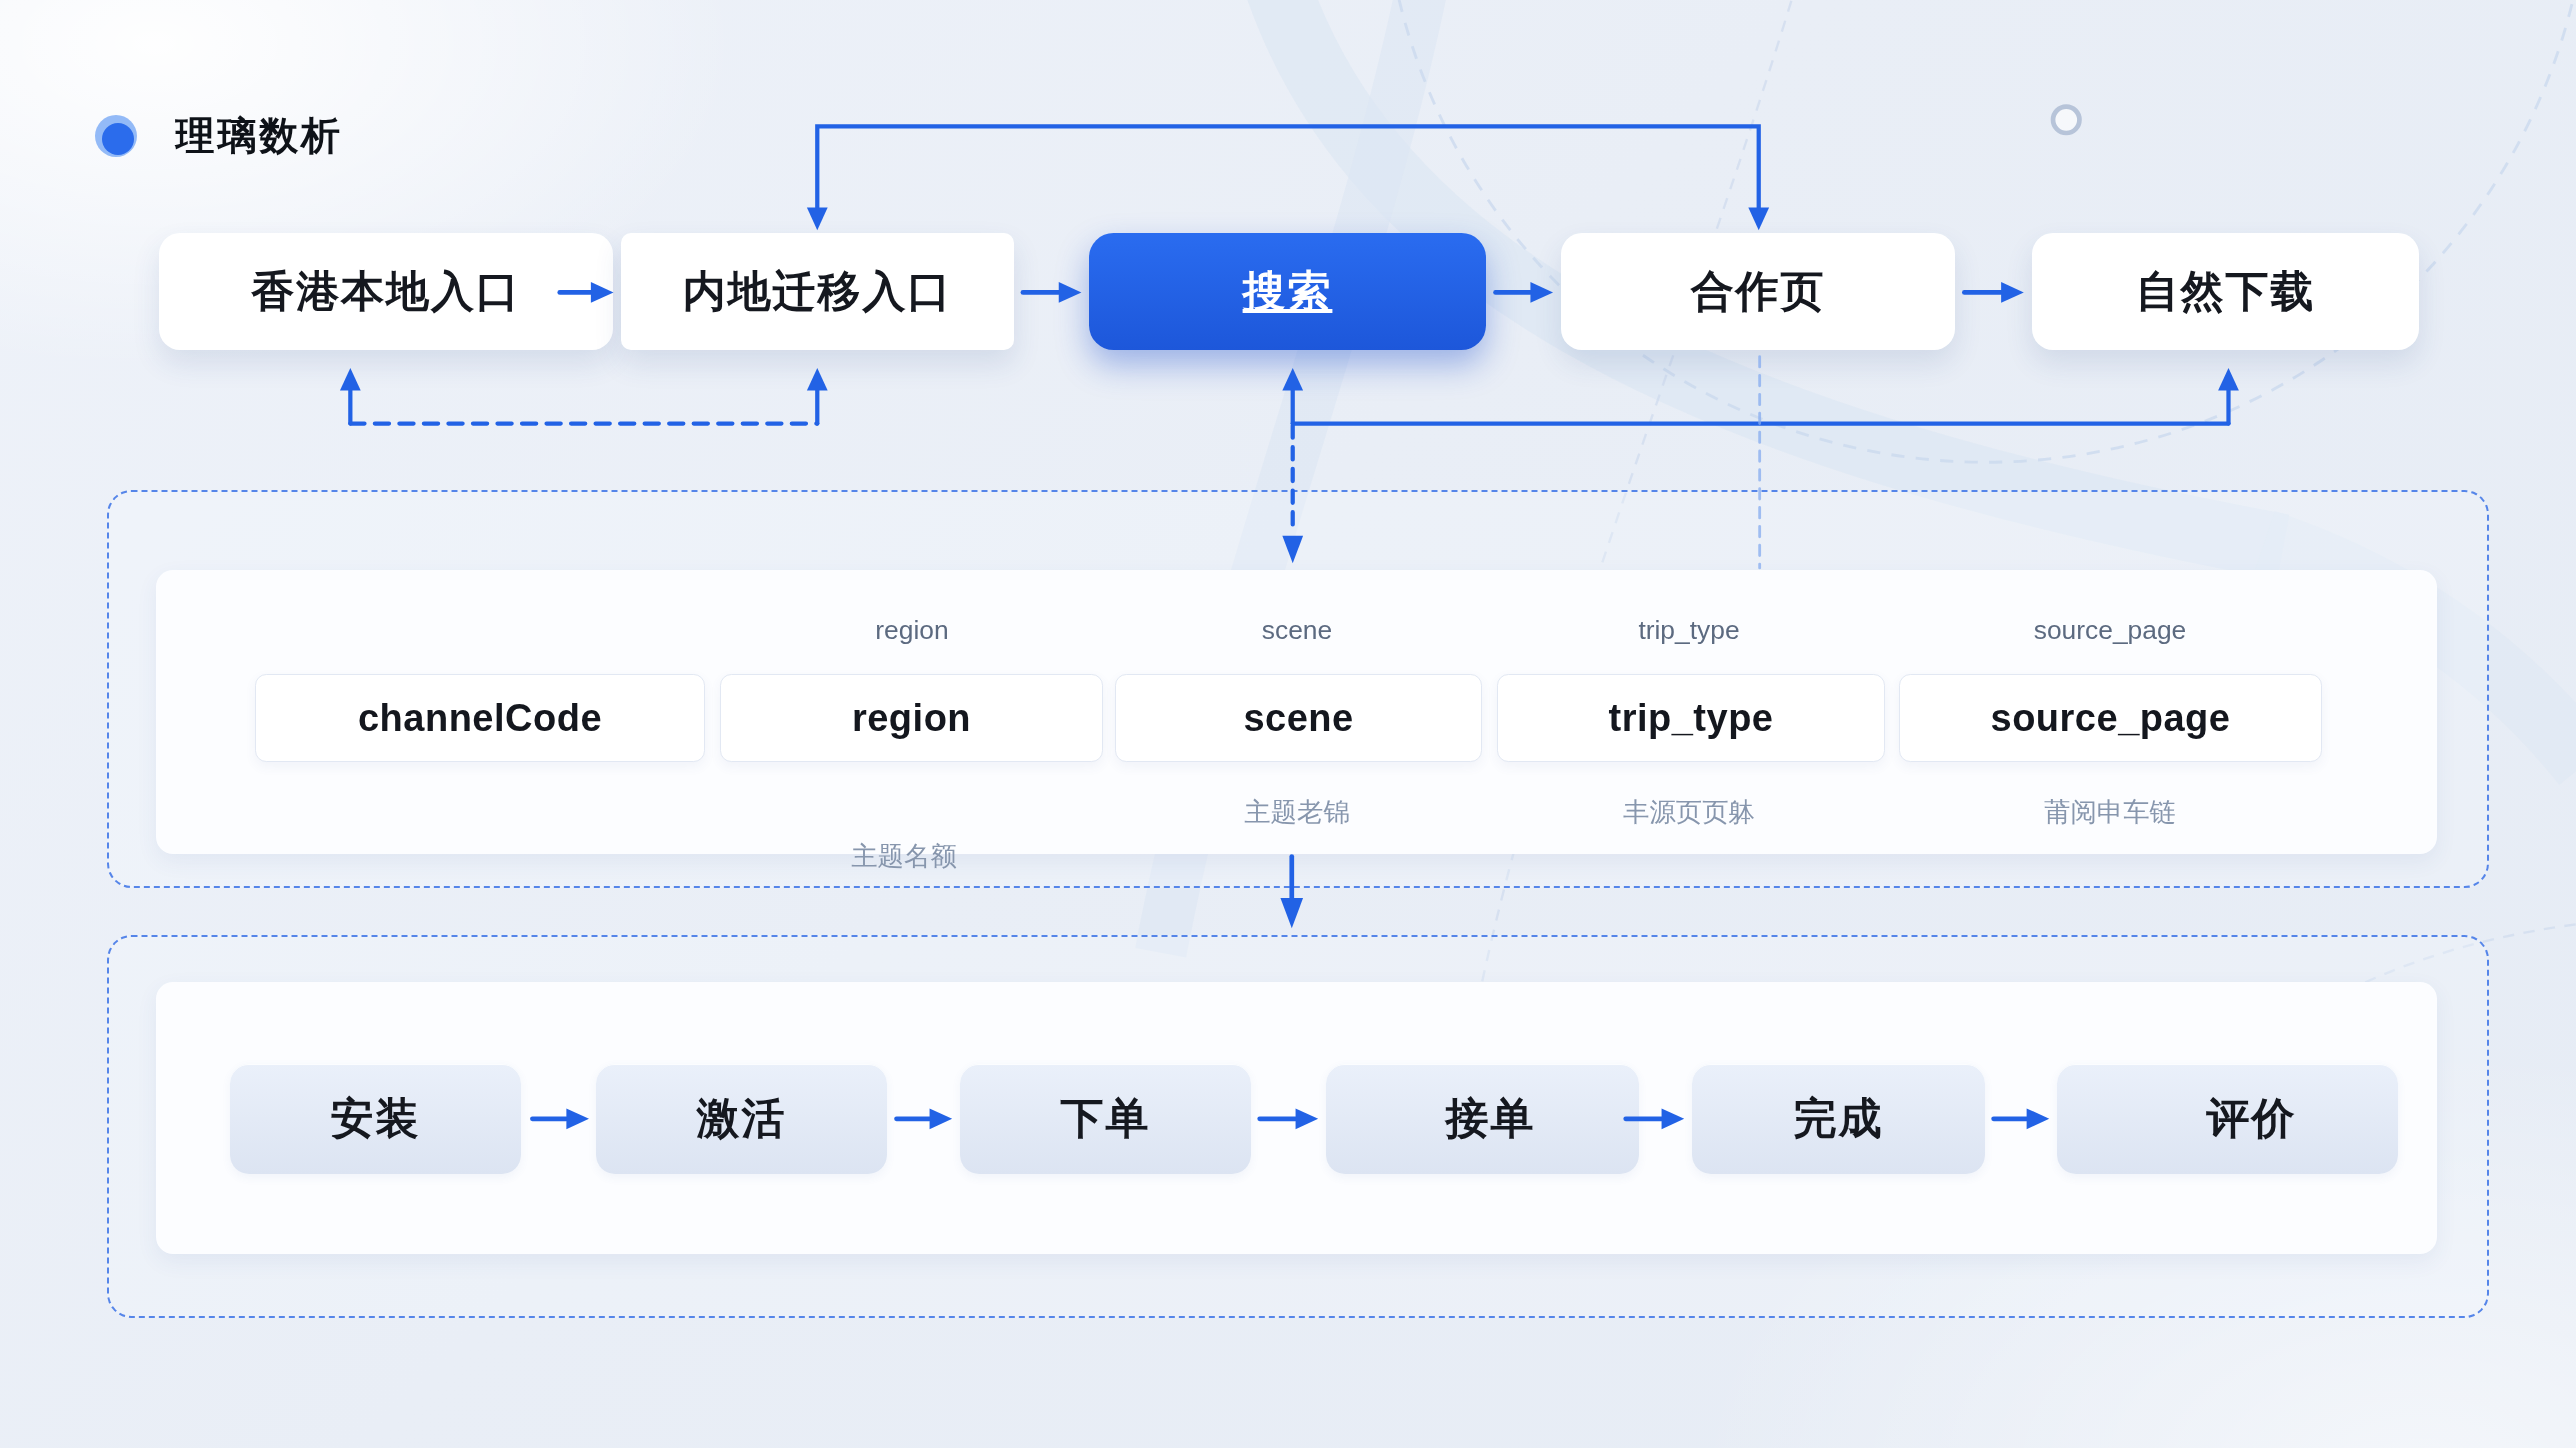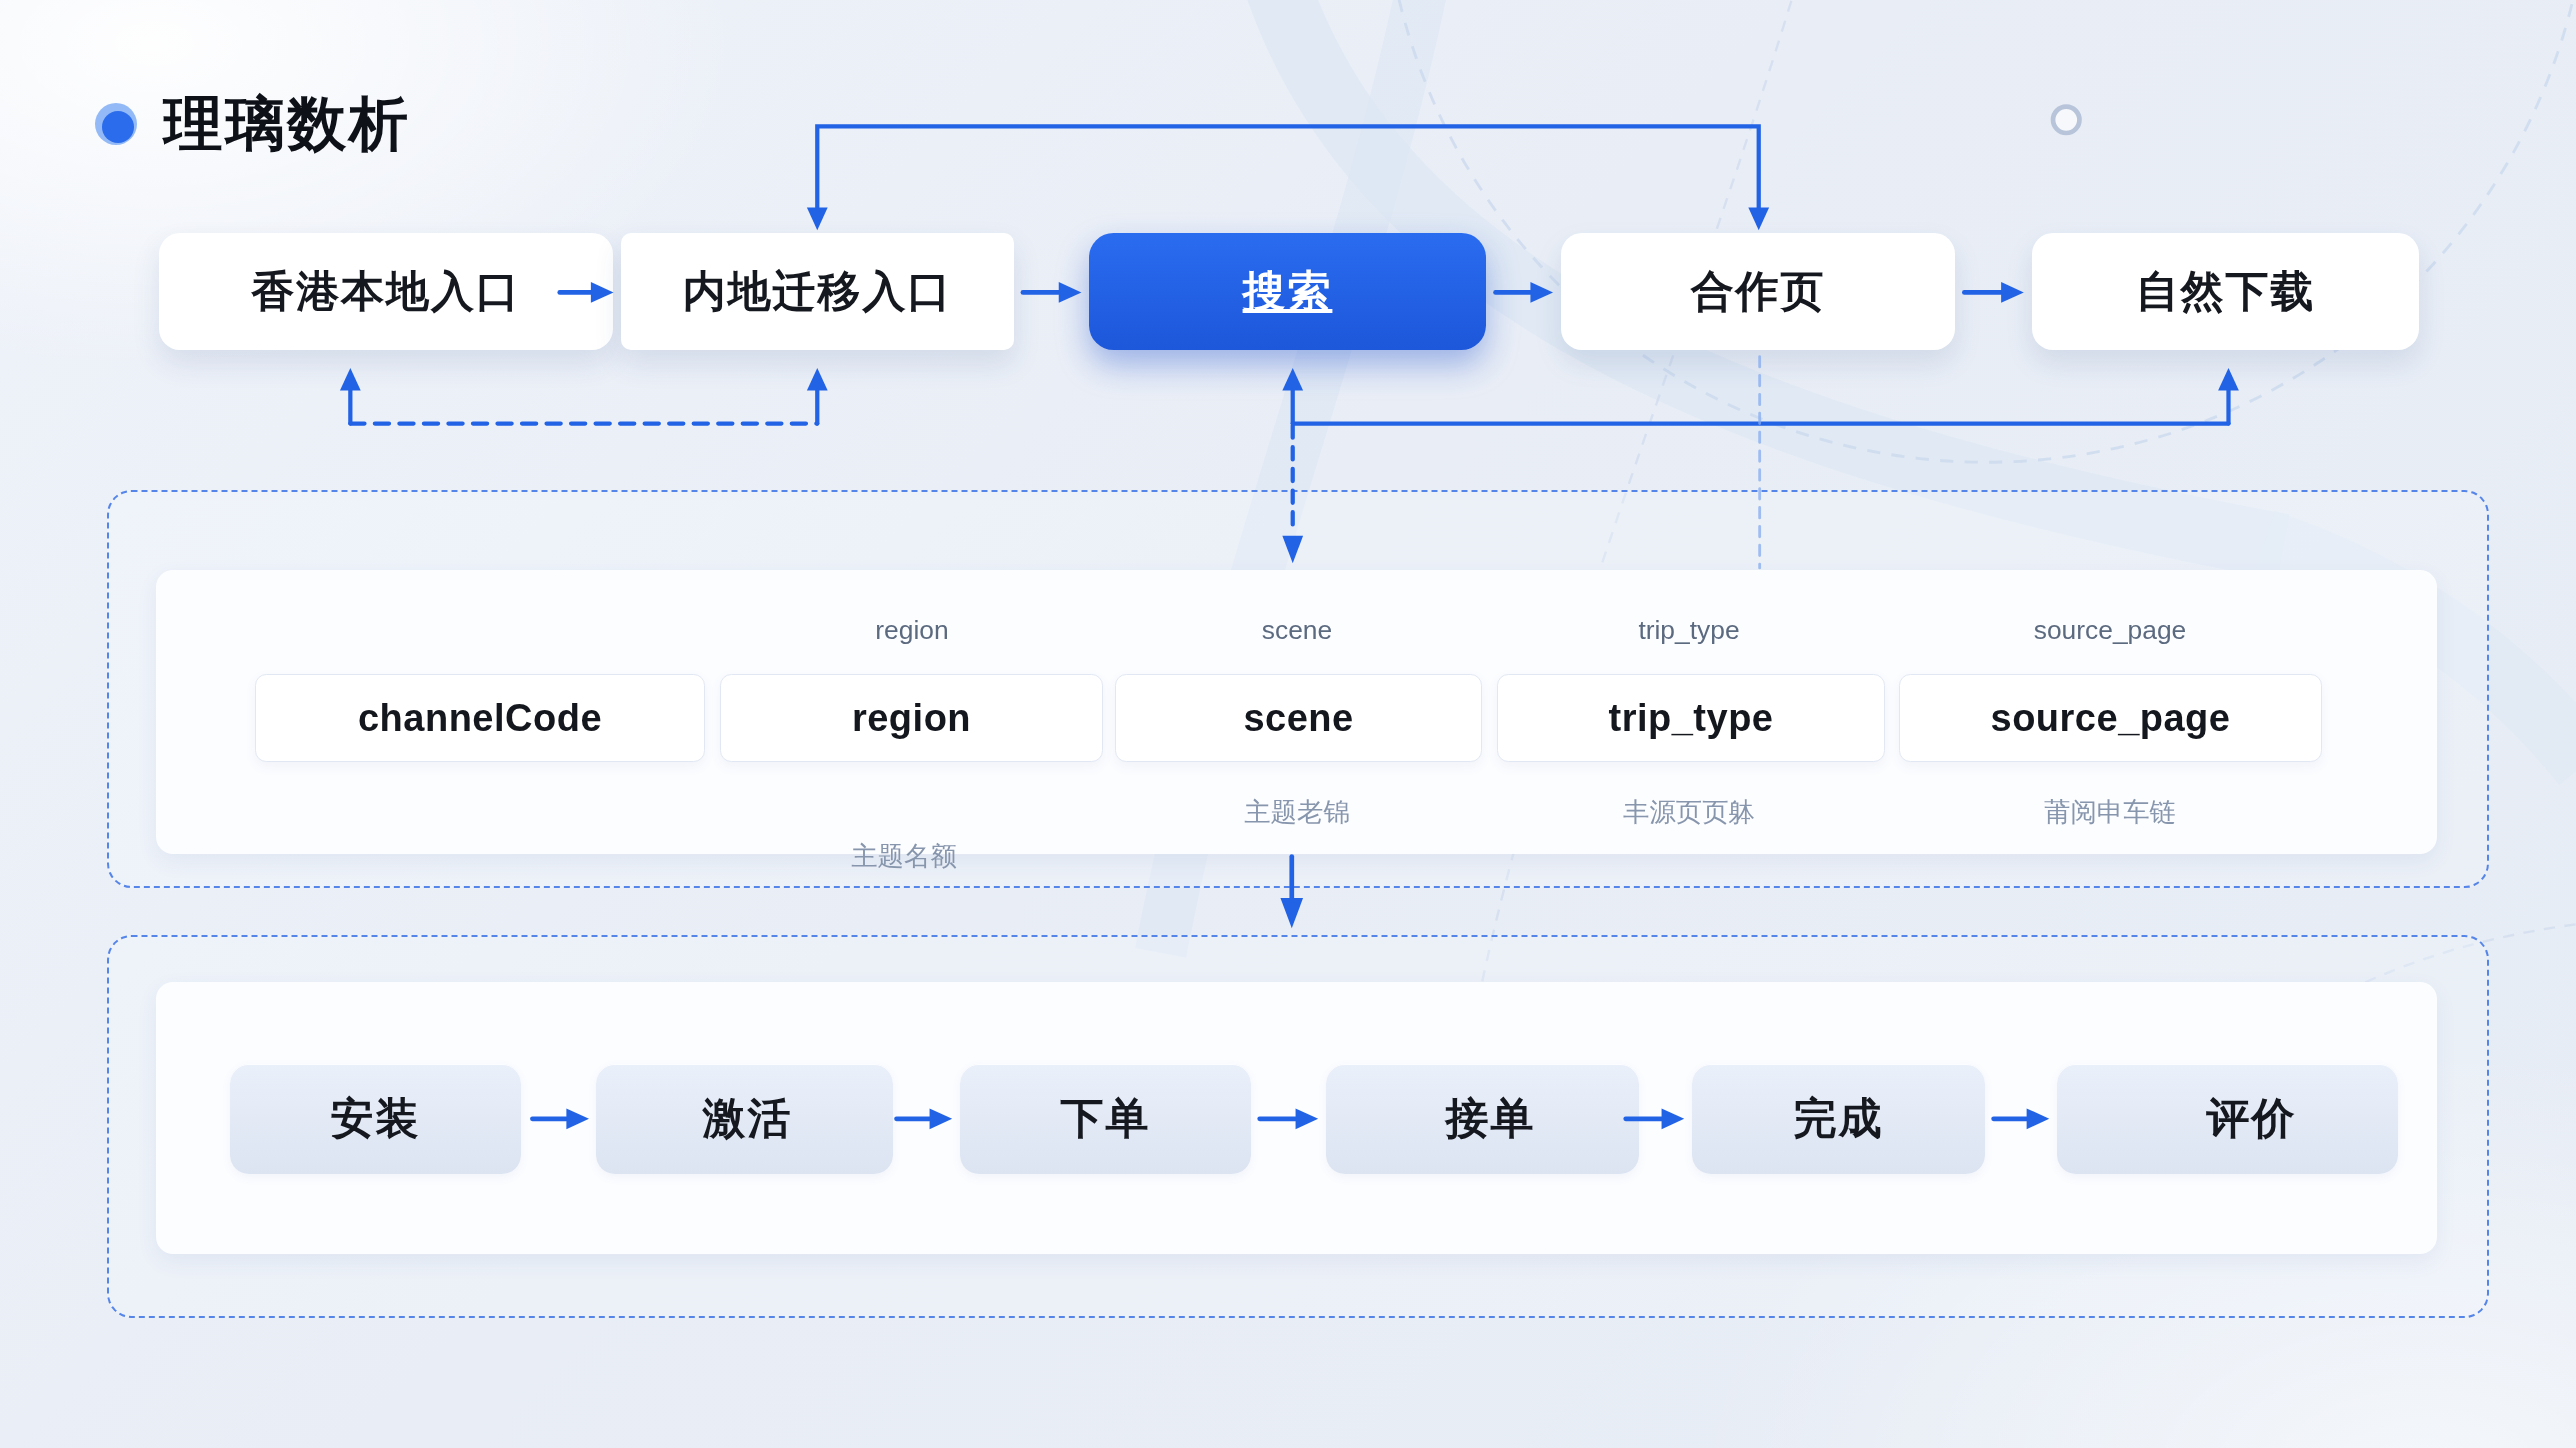--- a/index.html
+++ b/index.html
@@ -12,21 +12,21 @@
       linear-gradient(135deg,#eef2f9 0%,#e9eef6 45%,#e6ecf5 100%);
   }
   svg{display:block}
   .decor,.connectors{position:absolute;left:0;top:0;pointer-events:none;}
   .decor{z-index:0}
   .connectors{z-index:6}
 
   .title-row{position:absolute;left:95px;top:87px;z-index:4;display:flex;align-items:center;gap:22.6px;}
   .bullet{position:relative;width:42px;height:42px;border-radius:50%;background:#93baf7;display:block;}
   .bullet-inner{position:absolute;left:6.6px;top:7.5px;width:32px;height:32px;border-radius:50%;background:#2b6cec;display:block;}
-  .page-title{margin:4px;font-size:59px;font-weight:800;color:#0e1218;letter-spacing:2.8px;line-height:66px;}
+  .page-title{margin:16px;font-size:39px;font-weight:800;color:#0e1218;letter-spacing:2.8px;line-height:66px;}
 
   .node{
     position:absolute;top:233px;height:117px;z-index:3;
     background:#ffffff;border-radius:21px;
     box-shadow:0 13.2px 28px rgba(45,75,140,.12);
     display:flex;align-items:center;justify-content:center;
     font-size:43px;font-weight:700;color:#15181f;letter-spacing:1.9px;
   }
   .node.active{
     background:linear-gradient(180deg,#2a6cf0 0%,#1d57da 100%);
@@ -117,21 +117,21 @@
 
   <div class="plabel bot" style="left:904px;margin-top:44px;">主题名额</div>
   <div class="plabel bot" style="left:1297px;">主题老锦</div>
   <div class="plabel bot" style="left:1689px;">丰源页页躰</div>
   <div class="plabel bot" style="left:2110px;">莆阅申车链</div>
 
   <div class="panel bottom"></div>
   <div class="strip bottom"></div>
 
   <div class="step" style="left:230px;width:291px;">安装</div>
-  <div class="step" style="left:596px;width:291px;padding-left:6px;">激活</div>
+  <div class="step" style="left:596px;width:291px;">激活</div>
   <div class="step" style="left:960px;width:291px;">下单</div>
   <div class="step" style="left:1326px;width:297px;padding-left:16px;">接单</div>
   <div class="step" style="left:1692px;width:293px;">完成</div>
   <div class="step" style="left:2057px;width:293px;padding-left:48px;">评价</div>
 
   <svg class="connectors" width="2576" height="1448" viewBox="0 0 2730 1535">
     <g stroke="#2262e5" fill="#2262e5" stroke-linecap="round">
 
       <g>
         <line x1="593" y1="310" x2="628" y2="310" stroke-width="5" fill="none"></line>

